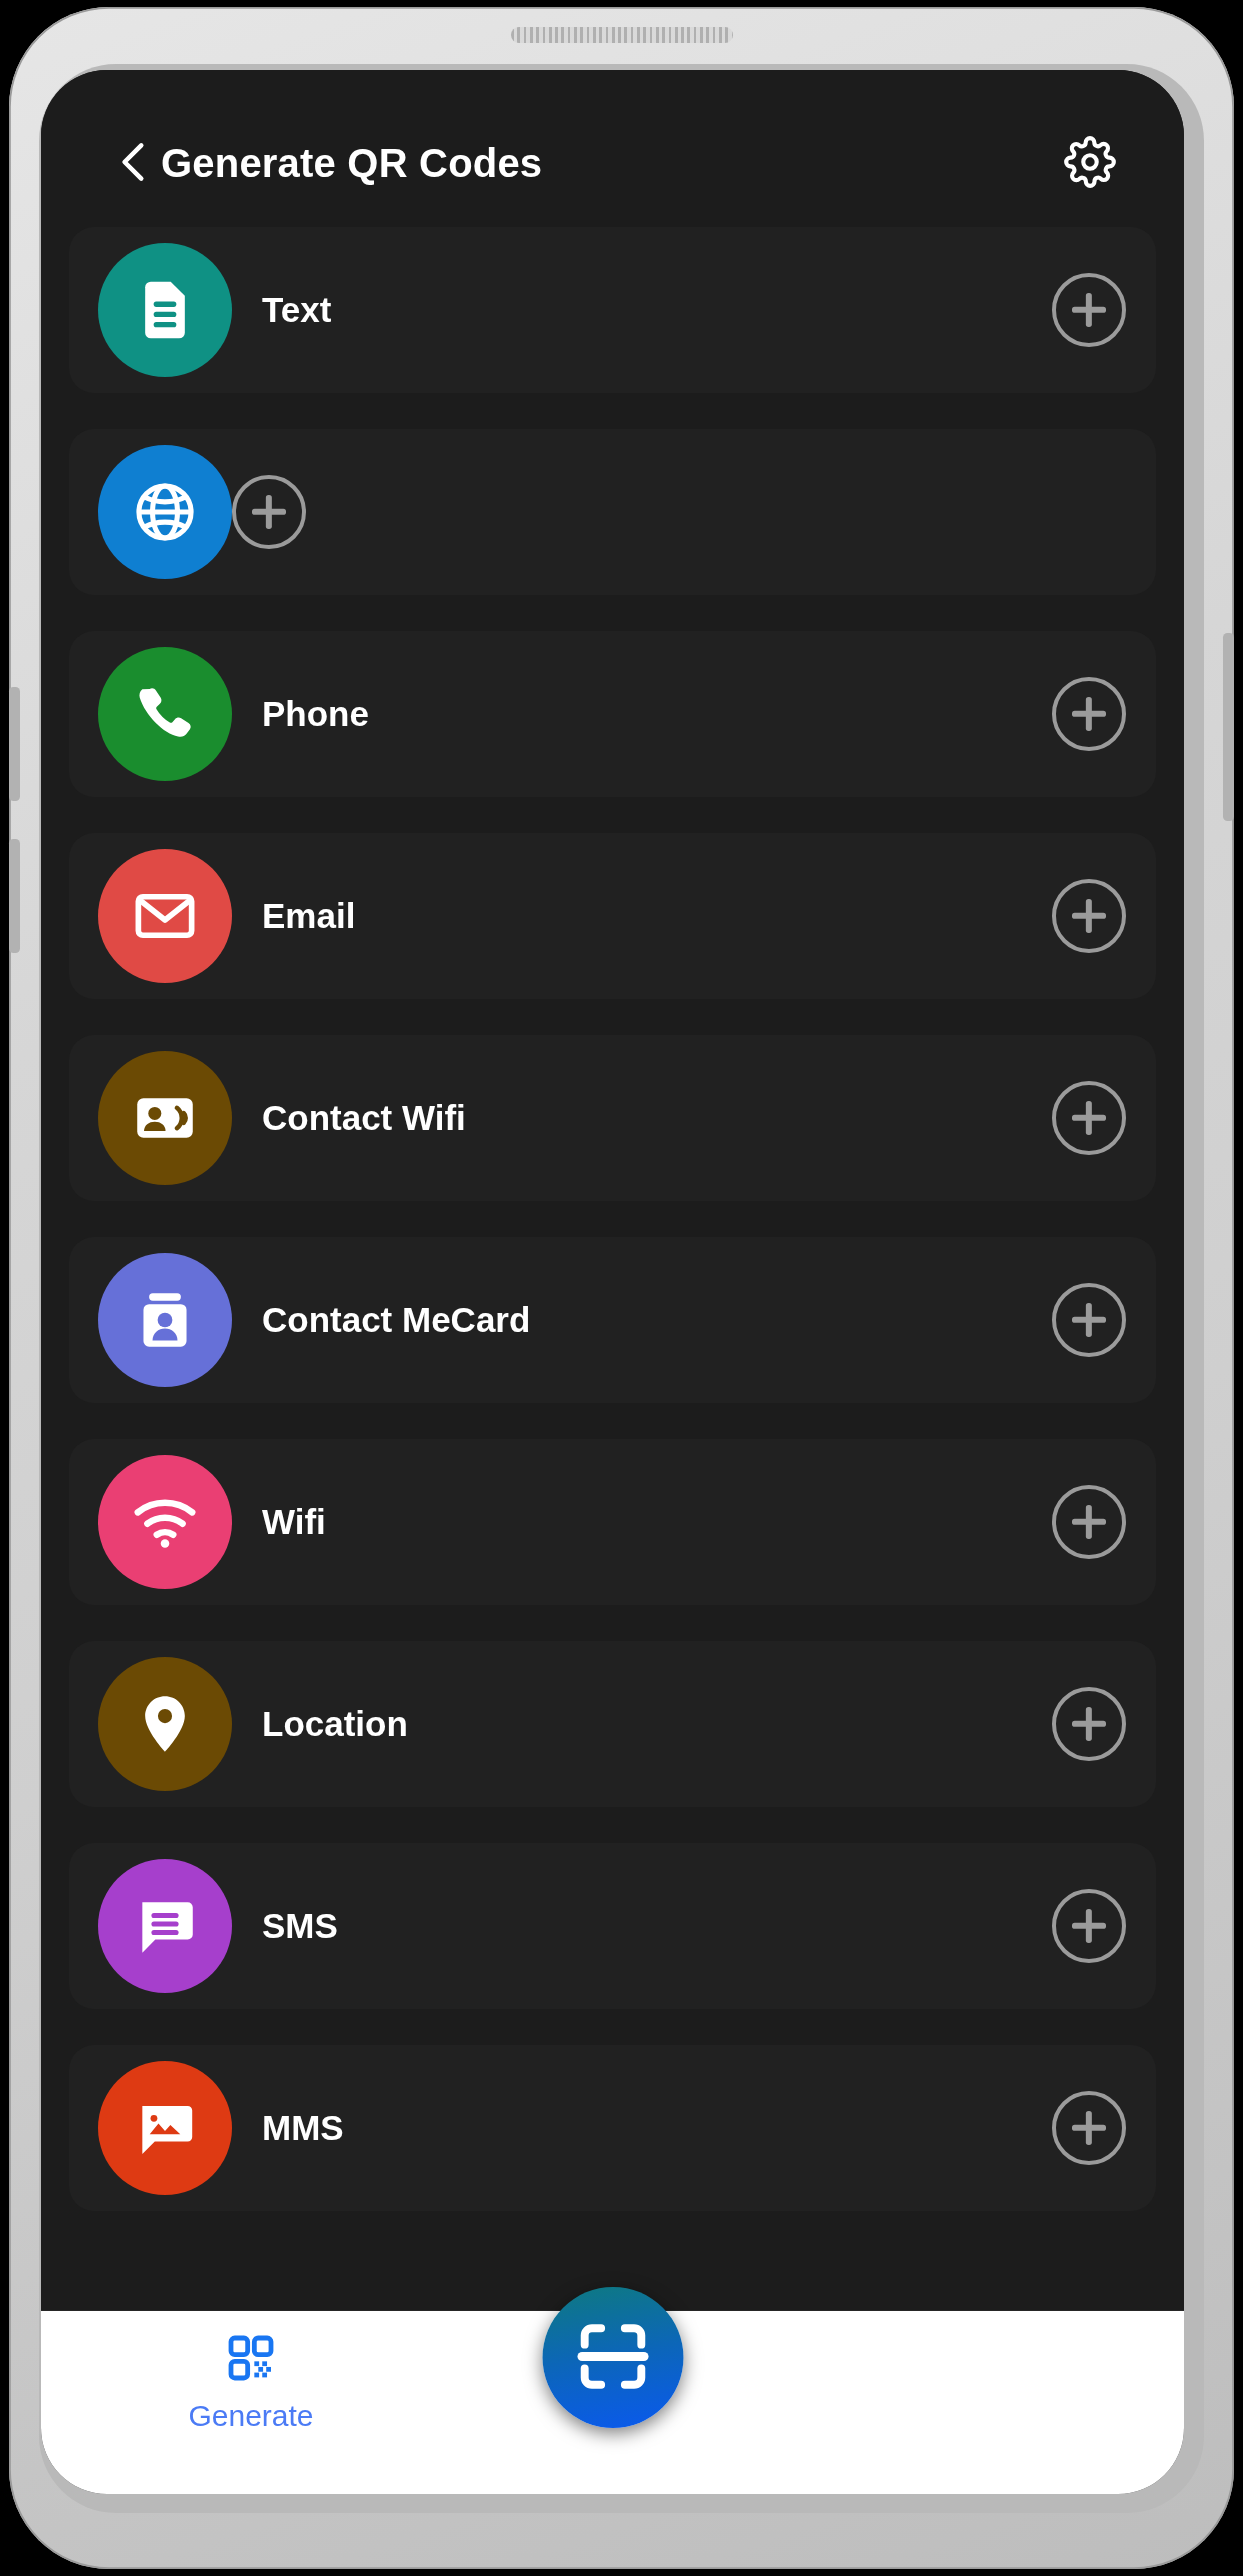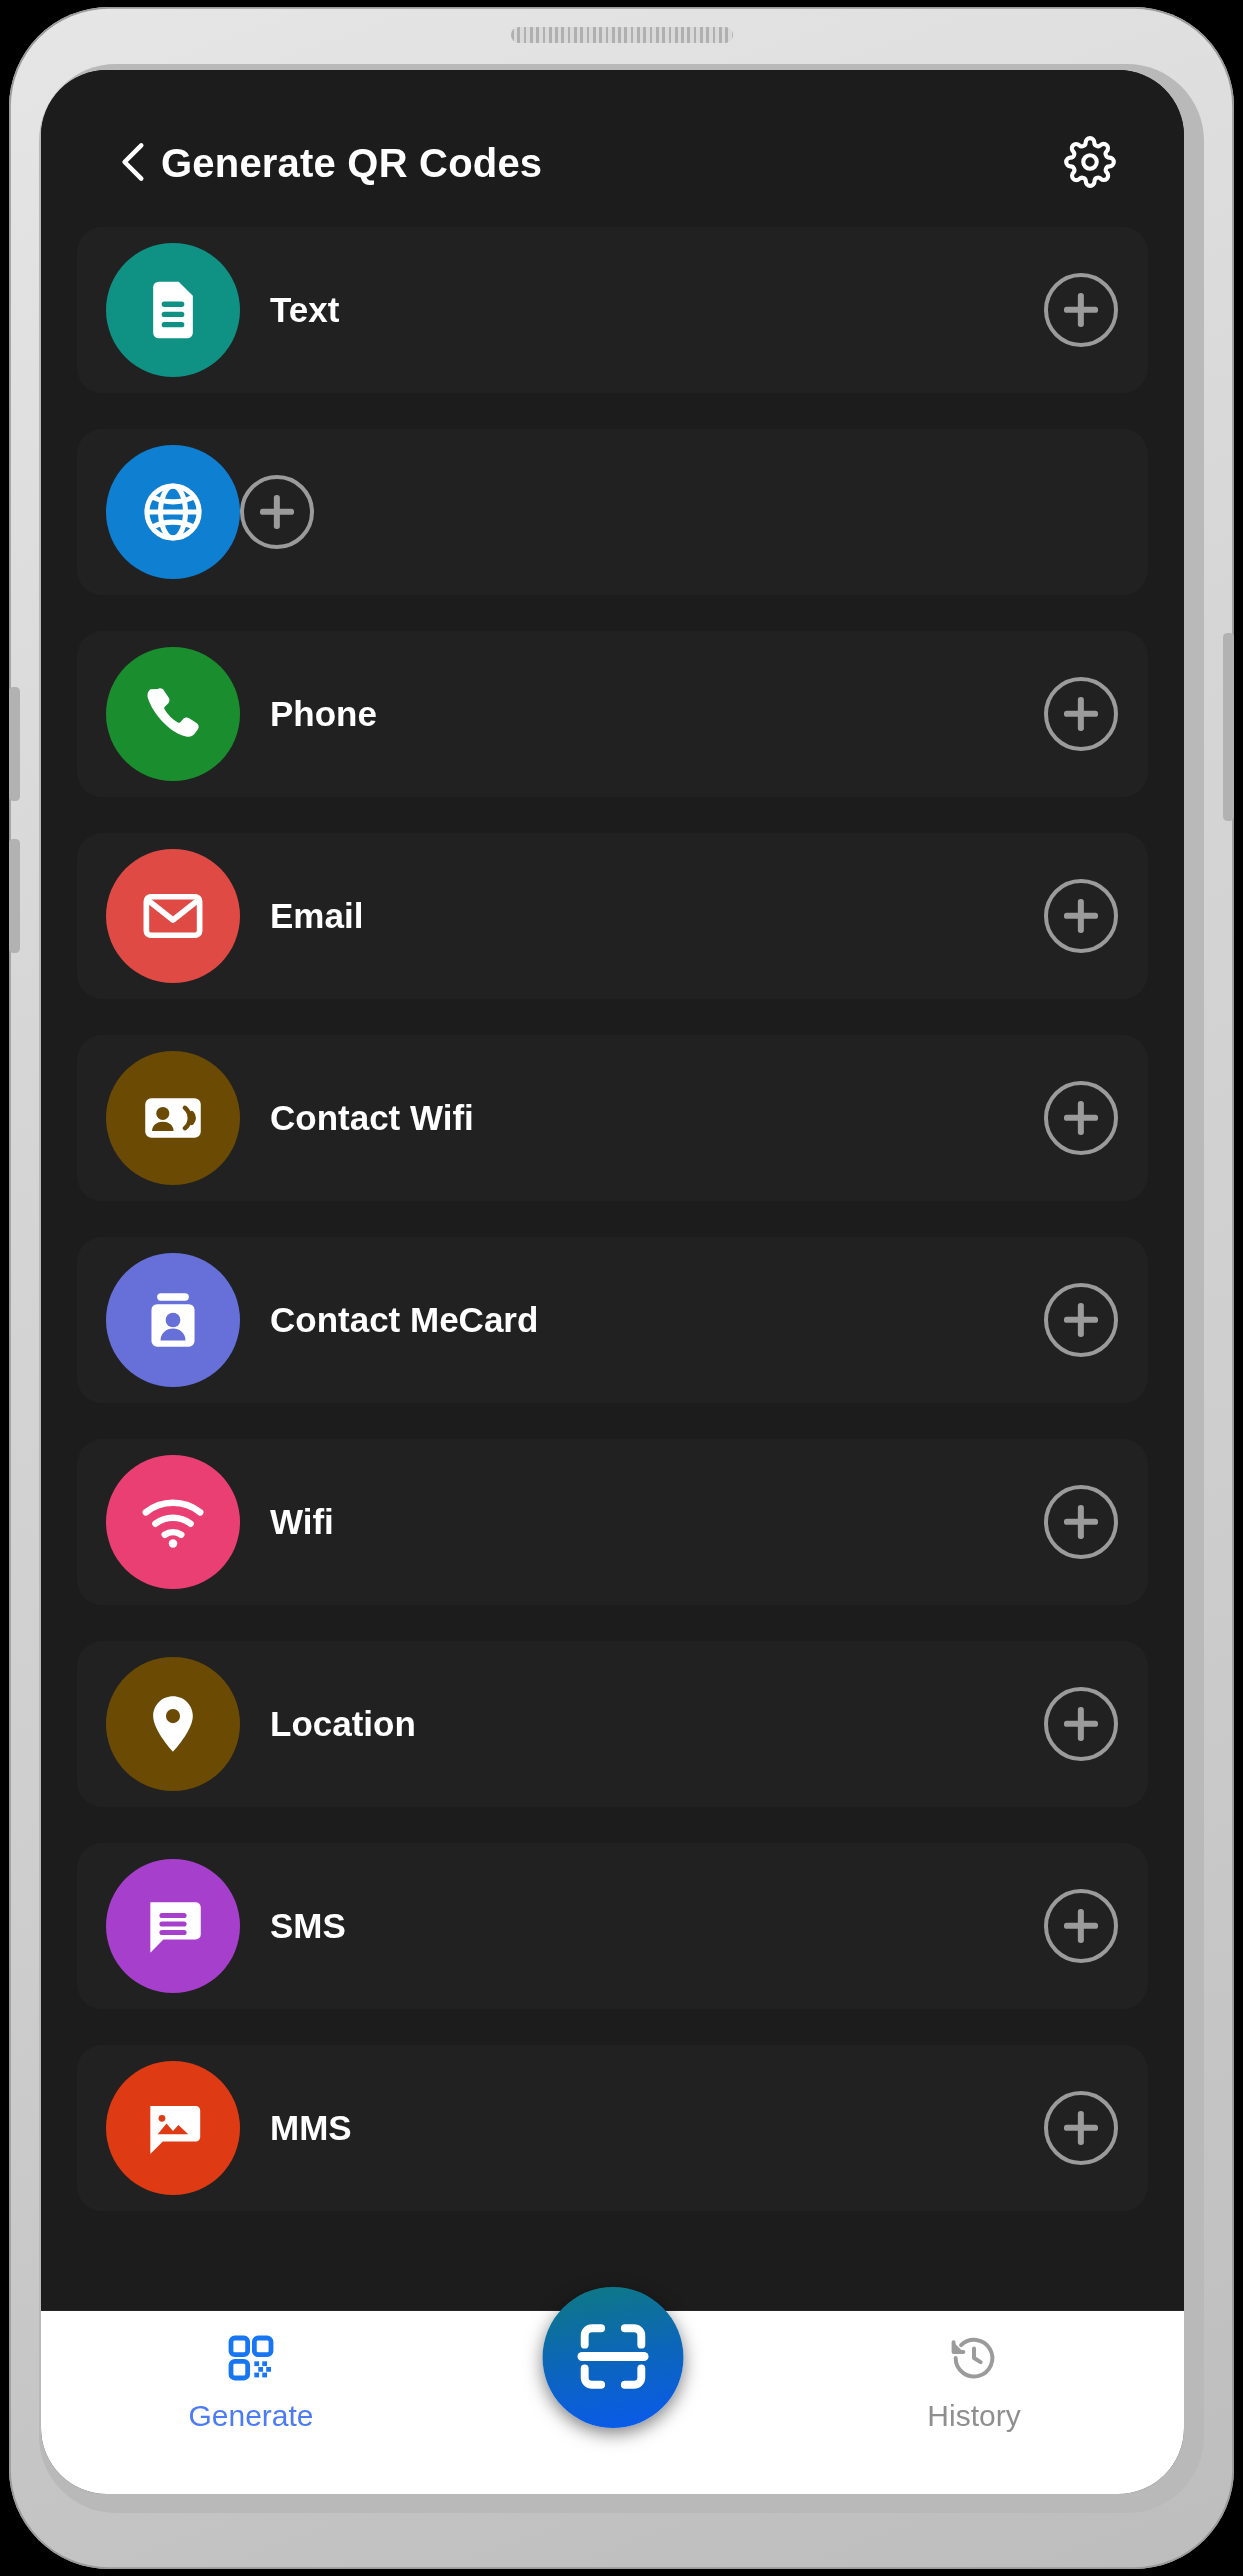--- a/index.html
+++ b/index.html
@@ -95,21 +95,21 @@
     display: flex; align-items: center; justify-content: center;
     cursor: pointer;
   }
 
   
   .list {
     position: absolute;
     left: 0; top: 157px;
     width: 100%;
     bottom: 184px;
-    padding: 0 36px;
+    padding: 0 28px;
     box-sizing: border-box;
     overflow: hidden;
   }
   .row {
     position: relative;
     height: 166px;
     margin-bottom: 36px;
     border-radius: 25px;
     background: #212121;
     display: flex;
@@ -390,30 +390,20 @@
             <rect x="17.4" y="13.6" width="2.3" height="2.3"></rect>
             <rect x="15.5" y="16.3" width="2.3" height="2.3"></rect>
             <rect x="19.3" y="16.3" width="2.3" height="2.3"></rect>
             <rect x="13.6" y="19" width="2.3" height="2.3"></rect>
             <rect x="17.4" y="19" width="2.3" height="2.3"></rect>
           </svg>
         </span>
         <span class="navlabel">Generate</span>
       </div>
 
-      <div class="navtab inactive">
-        <span class="navicon">
-          <svg viewBox="0 0 24 24" width="50" height="50" fill="none" stroke="#9b9b9b" stroke-width="1.9" stroke-linecap="round" stroke-linejoin="round">
-            <path d="M3.2 12a8.8 8.8 0 1 0 2.6-6.2"></path>
-            <polyline points="2.2 4.4 2.2 9.1 6.9 9.1" fill="#9b9b9b" stroke="#9b9b9b"></polyline>
-            <polyline points="12 7.4 12 12 15.2 14"></polyline>
-          </svg>
-        </span>
-        <span class="navlabel">History</span>
-      </div>
 
       <div class="fab">
         <span>
           <svg viewBox="0 0 24 24" fill="none" stroke="#ffffff" stroke-width="2.4" stroke-linecap="round" stroke-linejoin="round">
             <path d="M3.4 8.4V5.6a2.2 2.2 0 0 1 2.2-2.2h2.8"></path>
             <path d="M15.6 3.4h2.8a2.2 2.2 0 0 1 2.2 2.2v2.8"></path>
             <path d="M20.6 15.6v2.8a2.2 2.2 0 0 1-2.2 2.2h-2.8"></path>
             <path d="M8.4 20.6H5.6a2.2 2.2 0 0 1-2.2-2.2v-2.8"></path>
             <line x1="2.6" y1="12" x2="21.4" y2="12" stroke-width="2.8"></line>
           </svg>

